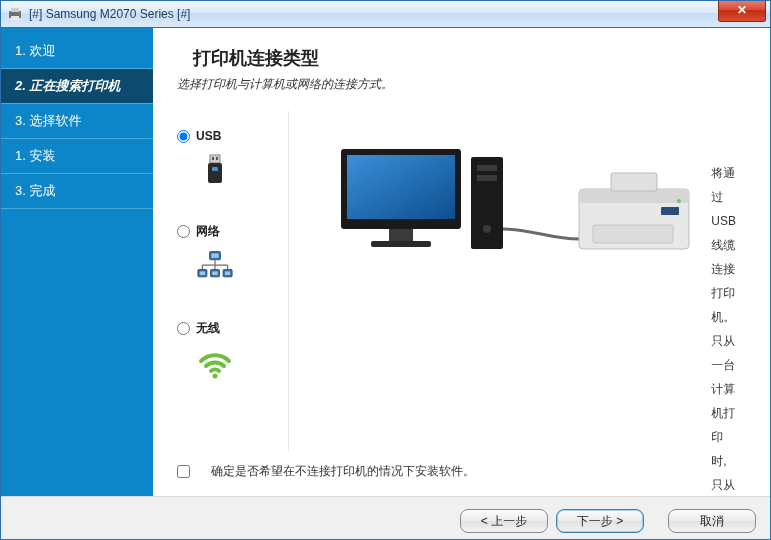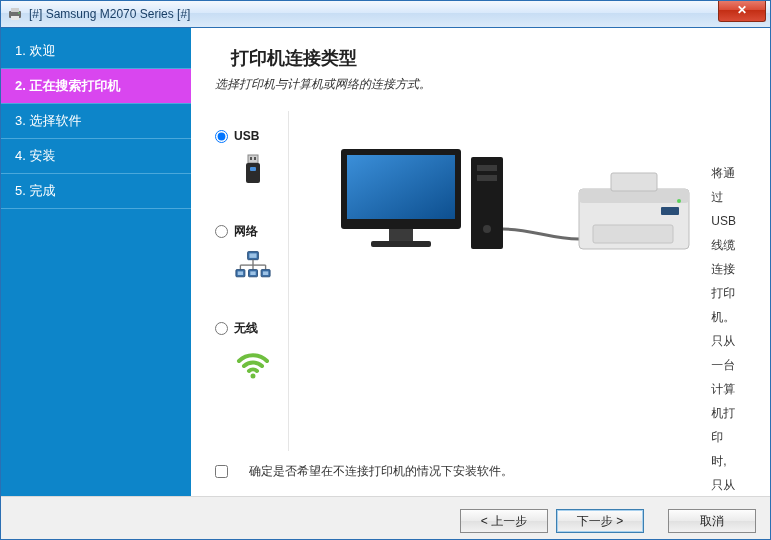--- a/index.html
+++ b/index.html
@@ -53,34 +53,35 @@
     text-align: center;
     cursor: pointer;
   }
   
   .body {
     flex: 1;
     display: flex;
     min-height: 0;
   }
   .sidebar {
-    width: 190px;
+    width: 152px;
     background: #0d85c9;
     color: #fff;
     padding-top: 6px;
   }
   .sidebar .step {
     padding: 8px 14px;
     font-size: 13px;
     border-bottom: 1px solid #4aa8db;
     cursor: default;
   }
   .sidebar .step.active {
-    background: #d946ef;
+    background: #0c4a6e;
     font-weight: bold;
+    font-style: italic;
   }
   .main {
     flex: 1;
     padding: 18px 24px 8px 24px;
     display: flex;
     flex-direction: column;
     min-width: 0;
   }
   .main h1 {
     margin: 0 0 6px 16px;
@@ -158,21 +159,21 @@
     align-items: center;
     justify-content: flex-end;
     gap: 8px;
     padding: 0 14px;
   }
   .footer .spacer { flex:0 0 8px; }
   .btn {
     min-width: 88px;
     height: 24px;
     border: 1px solid #8a8a8a;
-    border-radius: 0;
+    border-radius: 8px;
     background: linear-gradient(to bottom,#fdfdfd 0%, #ebebeb 50%, #e1e1e1 51%, #f2f2f2 100%);
     font-size: 12px;
     color: #222;
     cursor: pointer;
     padding: 0 14px;
     margin-top: 6px;
   }
   .btn.default {
     border-color: #3c7fb1;
     box-shadow: 0 0 0 1px #a7d0ee inset;
@@ -196,22 +197,22 @@
     <span class="title">[#] Samsung M2070 Series [#]</span>
     <div class="close-btn">✕</div>
   </div>
 
   <div class="body">
 
     <div class="sidebar">
       <div class="step">1. 欢迎</div>
       <div class="step active">2. 正在搜索打印机</div>
       <div class="step">3. 选择软件</div>
-      <div class="step">4. 安装</div>
-      <div class="step">5. 完成</div>
+      <div class="step">1. 安装</div>
+      <div class="step">3. 完成</div>
     </div>
 
     <div class="main">
       <h1>打印机连接类型</h1>
       <p class="subtitle">选择打印机与计算机或网络的连接方式。</p>
 
       <div class="content-row">
 
         <div class="options-col">
 

